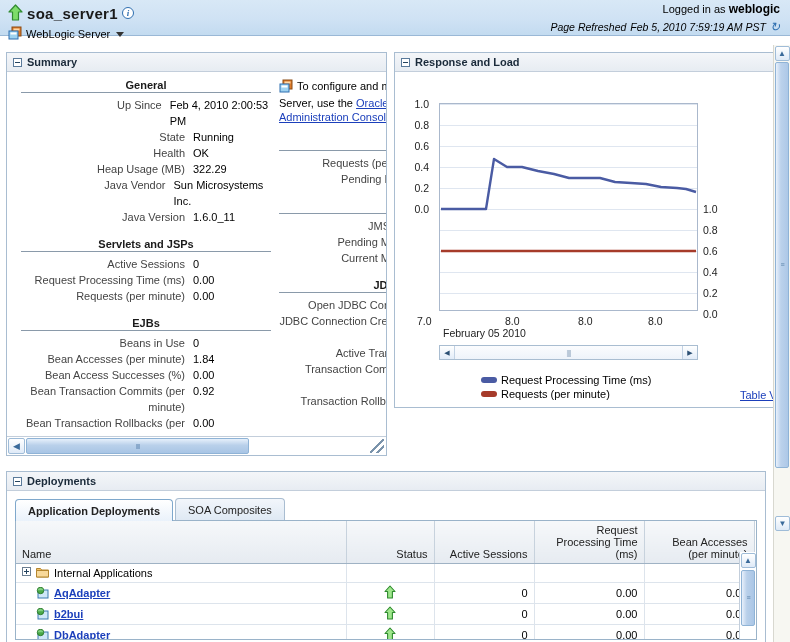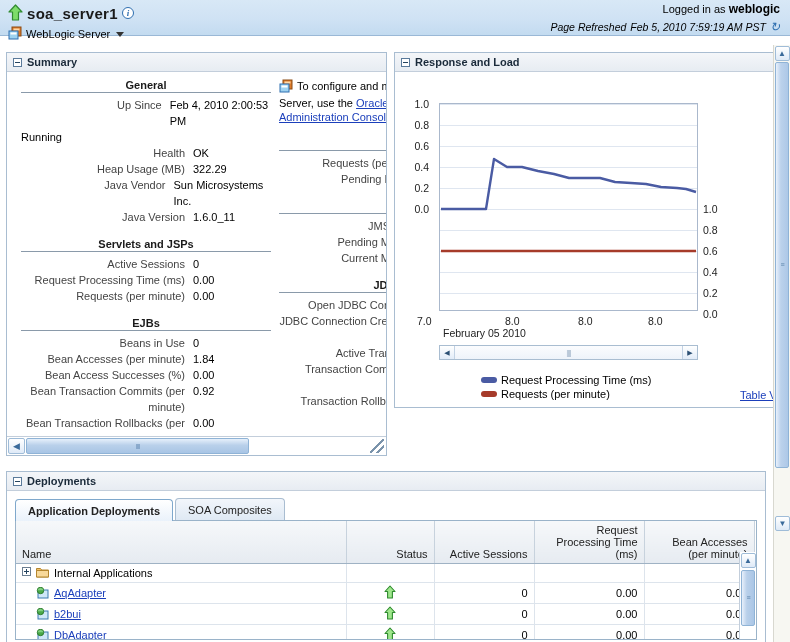--- a/index.html
+++ b/index.html
@@ -188,21 +188,21 @@
   .expander {
     width: 9px; height: 9px; border: 1px solid #6a7d90; background: #fff;
     position: relative; flex: none; cursor: pointer;
   }
   .expander::before { content:""; position:absolute; left:1px; top:3px; width:5px; height:1px; background:#24445f; }
   .expander::after  { content:""; position:absolute; left:3px; top:1px; width:1px; height:5px; background:#24445f; }
   .folder-icon { width: 13px; height: 11px; flex: none; }
   .app-icon { width: 13px; height: 12px; flex: none; }
   .app-link { color: #1b3fbb; text-decoration: underline; cursor: pointer; }
   .plain-name { color: #000; }
-  .indent { padding-left: 14px; }
+  .indent { padding-left: 14px; font-weight: bold; }
   .up-arrow { display: inline-block; }
 
   
   .grid-vscroll {
     position: absolute; right: 0; top: 31px; width: 17px; bottom: 0;
     background: #ffffff; border-left: 1px solid #c3cedb;
   }
   .gv-btn {
     width: 15px; height: 15px; margin: 1px auto 0;
     background: linear-gradient(to bottom,#ffffff,#dfeaf7);
@@ -319,20 +319,21 @@
 
       <div class="col-left">
 
         <div class="blk">
           <div class="sec-title">General</div>
           <div class="kv">
               <span class="k">Up Since</span>
               <span class="v">Feb 4, 2010 2:00:53 PM</span>
             </div>
           <div class="kv">
+              <span class="k">State</span>
               <span class="v">Running</span>
             </div>
           <div class="kv">
               <span class="k">Health</span>
               <span class="v">OK</span>
             </div>
           <div class="kv">
               <span class="k">Heap Usage (MB)</span>
               <span class="v">322.29</span>
             </div>

